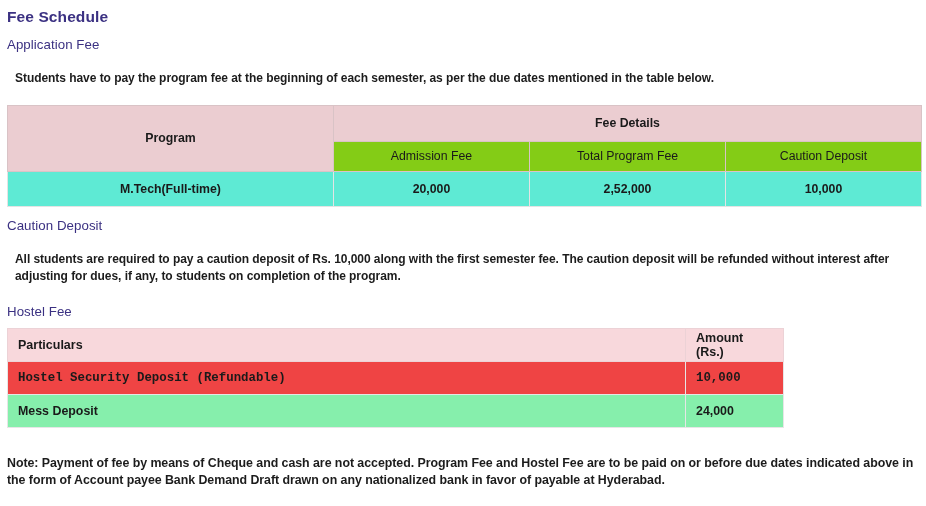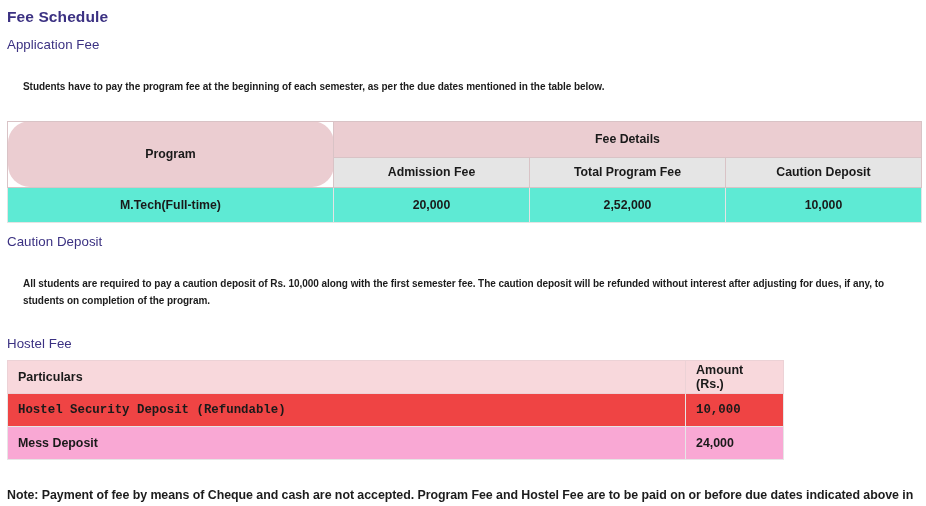--- a/index.html
+++ b/index.html
@@ -41,25 +41,25 @@
     line-height: 1;
     margin: 0;
     padding: 13px 0 0 1px;
     letter-spacing: 0.05px;
   }
   .h-sub.tight {
     padding-top: 12px;
   }
 
   .para {
-    font-size: 10px;
+    font-size: 12px;
     font-weight: bold;
     line-height: 17px;
     color: #1c1c1c;
-    margin: 16px;
+    margin: 8px;
     padding: 11px 1px 0 1px;
     letter-spacing: -0.05px;
   }
 
   
   table {
     border-collapse: collapse;
     width: 915px;
     margin: 0;
     table-layout: fixed;
@@ -74,22 +74,22 @@
     padding: 0;
   }
 
   .t1 .hdr-dark {
     background: #ebcdd1;
     font-weight: bold;
     text-align: center;
     color: #1a1a1a;
   }
   .t1 .hdr-light {
-    background: #e5e5e5;
-    font-weight: bold;
+    background: #84cc16;
+    font-weight: normal;
     text-align: center;
     color: #1a1a1a;
     height: 29px;
   }
   .t1 .r1 { height: 35px; }
   .t1 .prog-cell { height: 64px; }
   .t1 td.body {
     background: #5eead4;
     text-align: center;
     height: 34px;
@@ -113,21 +113,21 @@
     padding: 0 10px;
     border: 1px solid #ecd2d6;
   }
   .t2 td {
     font-size: 12.4px;
     font-weight: bold;
     color: #1a1a1a;
     height: 32px;
     padding: 0 10px;
     border: 1px solid #e6e6e6;
-    background: #f9a8d4;
+    background: #86efac;
   }
   .t2 tr.alt td {
     background: #ef4444;
     font-family: Liberation Mono, monospace;
   }
 
   .note {
     font-size: 12.4px;
     line-height: 17px;
     font-weight: bold;
@@ -145,21 +145,21 @@
   <h1 class="h-main">Fee Schedule</h1>
 
   <h2 class="h-sub">Application Fee</h2>
 
   <p class="para">Students have to pay the program fee at the beginning of each semester, as per the due dates mentioned in the table below.</p>
 
   <div class="tbl-wrap">
     <table class="t1">
       <tbody>
         <tr>
-          <th class="hdr-dark prog-cell" rowspan="2" style="width:325px;border-radius:22px;">Program</th>
+          <th class="hdr-dark prog-cell" rowspan="2" style="width:325px;">Program</th>
           <th class="hdr-dark r1" colspan="3">Fee Details</th>
         </tr>
         <tr>
           <th class="hdr-light" style="width:227px;">Admission Fee</th>
           <th class="hdr-light" style="width:198px;">Total Program Fee</th>
           <th class="hdr-light" style="width:163px;">Caution Deposit</th>
         </tr>
         <tr>
           <td class="body">M.Tech(Full-time)</td>
           <td class="body">20,000</td>

